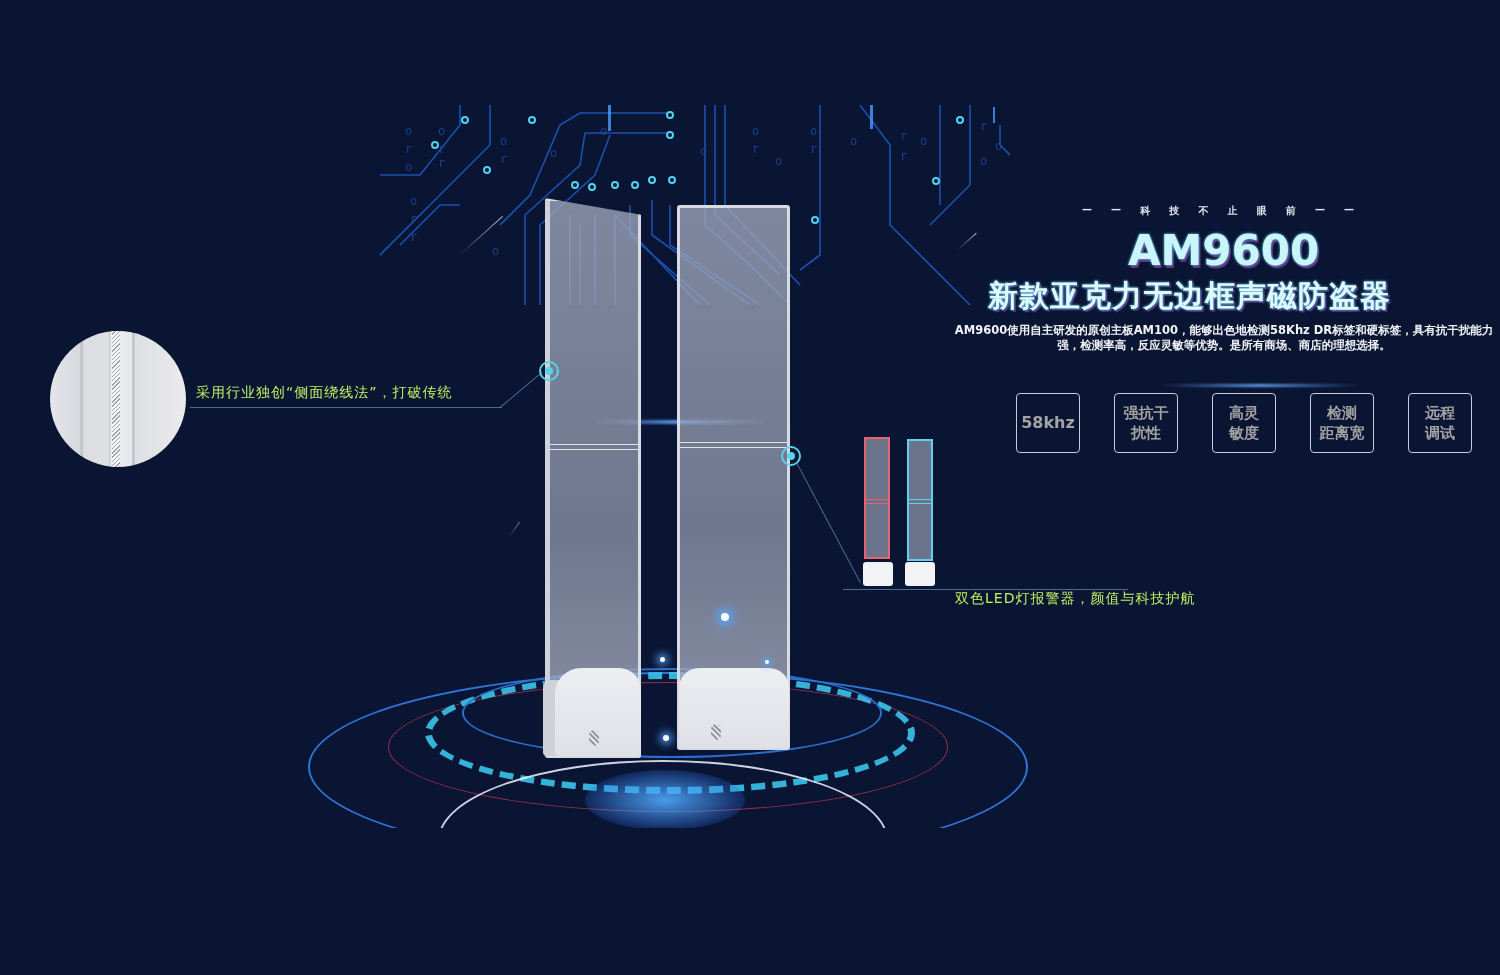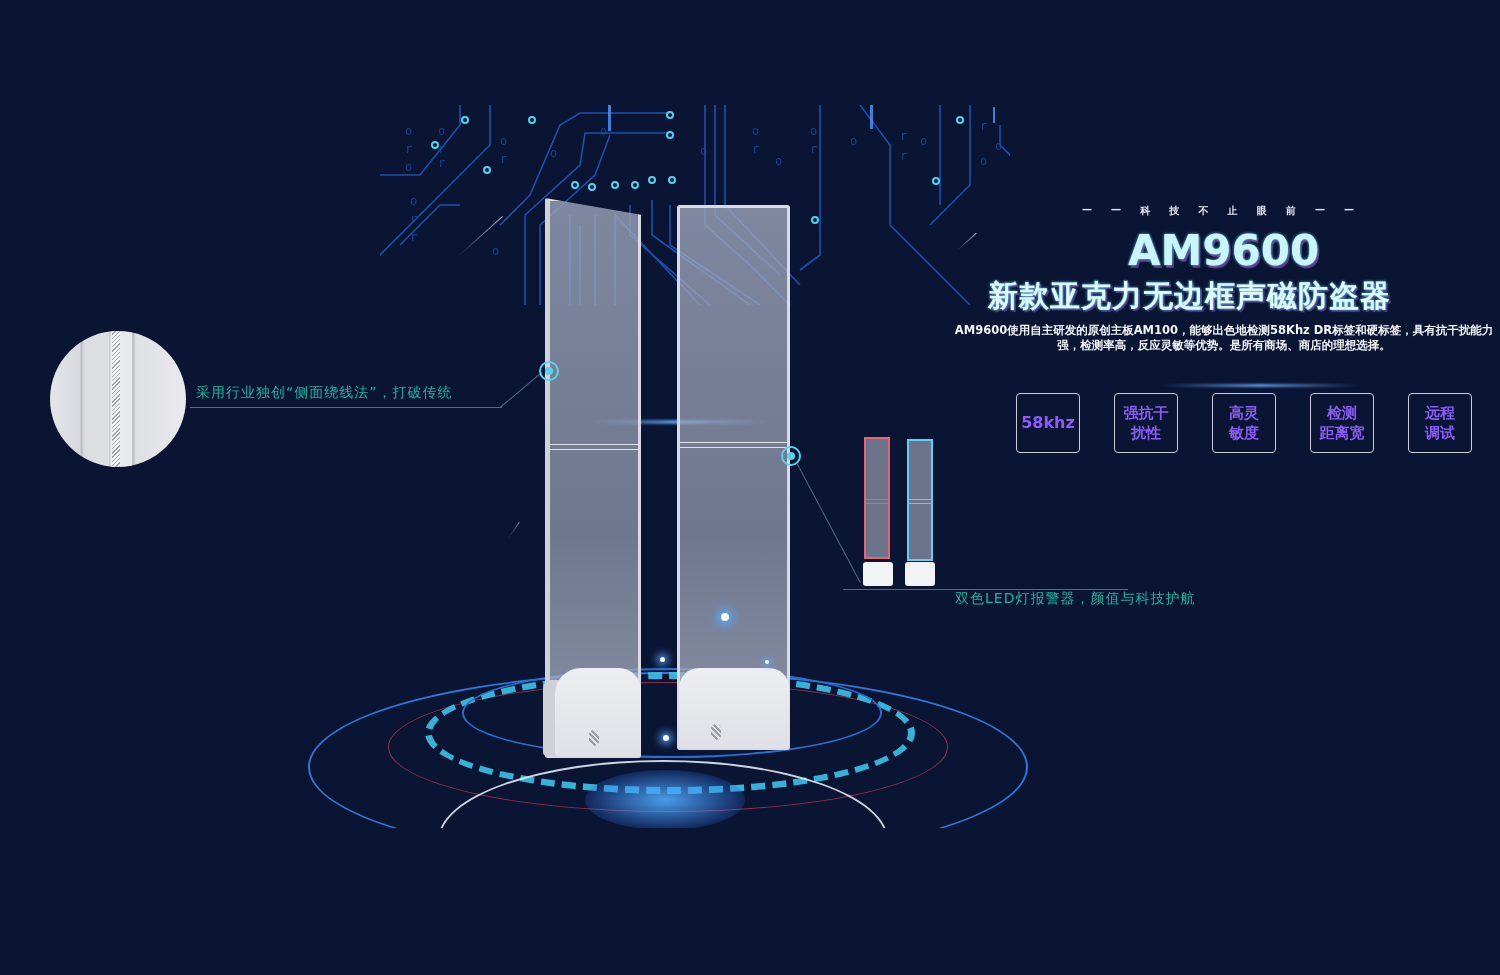--- a/index.html
+++ b/index.html
@@ -42,37 +42,37 @@
   
   .zoom-circle {
     position: absolute; left: 50px; top: 331px; width: 136px; height: 136px; border-radius: 50%;
     background:
       linear-gradient(90deg, #e5e6ea 0%, #d7d8dd 22%, #b8bbbf 23%, #dcdde1 25%, #dedfe3 43%,
       #c5c7cb 44%, #f1f1f3 45%, #bcbec3 48%, #ecedf0 49%, #e6e7eb 60%, #b4b6bb 61%, #dfe0e4 63%, #eaeaee 100%);
     overflow: hidden;
   }
   .zoom-circle .braid { position: absolute; left: 62px; top: 0; width: 8px; height: 136px;
     background: repeating-linear-gradient(135deg, #f6f6f8 0 2px, #9ea1a7 2px 3px); }
-  .callout-text { position: absolute; font-size: 14px; color: #14b8a6; letter-spacing: 1px; white-space: nowrap; }
+  .callout-text { position: absolute; font-size: 14px; color: #bef264; letter-spacing: 1px; white-space: nowrap; }
   .callout-line { position: absolute; height: 1px; background: #4b6a8c; }
 
   
   .tagline { position: absolute; left: 1082px; top: 204px; width: 272px; display: flex; justify-content: space-between; font-size: 10px; color: #e4e6f0; font-weight: bold; }
   .model { position: absolute; left: 1128px; top: 226px; font-size: 42px; font-weight: bold; color: #c9f5fb;
     text-shadow: 0 0 3px #5be3f4, 2px 3px 0 #5a2e7e; letter-spacing: 0px; font-family: "DejaVu Sans", sans-serif; }
   .subtitle { position: absolute; left: 988px; top: 276px; font-size: 30px; font-weight: bold; color: #dff9fd;
     text-shadow: 0 0 3px #53d9ee, 2px 2px 0 #4d2a78; letter-spacing: 1px; white-space: nowrap; }
   .desc { position: absolute; left: 944px; top: 323px; width: 560px; font-size: 11.5px; line-height: 15px; text-align: center; color: #f2f4f8; font-weight: bold; }
 
   .glow-streak { position: absolute; height: 4px; border-radius: 2px;
     background: linear-gradient(90deg, rgba(40,110,255,0) 0%, rgba(100,170,255,0.9) 50%, rgba(40,110,255,0) 100%); filter: blur(1px); }
 
   .features { position: absolute; left: 1016px; top: 393px; display: flex; gap: 34px; }
   .feature { width: 64px; height: 60px; border: 1.5px solid #c9ccd4; border-radius: 4px; display: flex; align-items: center; justify-content: center; text-align: center;
-    font-size: 15px; line-height: 20px; color: #8b5cf6; font-weight: bold; white-space: pre-line; }
+    font-size: 15px; line-height: 20px; color: #a3a3a3; font-weight: bold; white-space: pre-line; }
   .feature:first-child { font-size: 16px; }
 
   
   .mini-gate { position: absolute; width: 26px; height: 122px; background: rgba(140,148,170,0.75); }
   .mini-base { position: absolute; width: 30px; height: 24px; background: #f2f3f5; border-radius: 3px; }
 
   
   .ring { position: absolute; border-radius: 50%; }
   .decor-line { position: absolute; height: 1px; background: linear-gradient(90deg, rgba(200,210,230,0), rgba(200,210,230,0.9)); transform-origin: left center; }
 </style>

